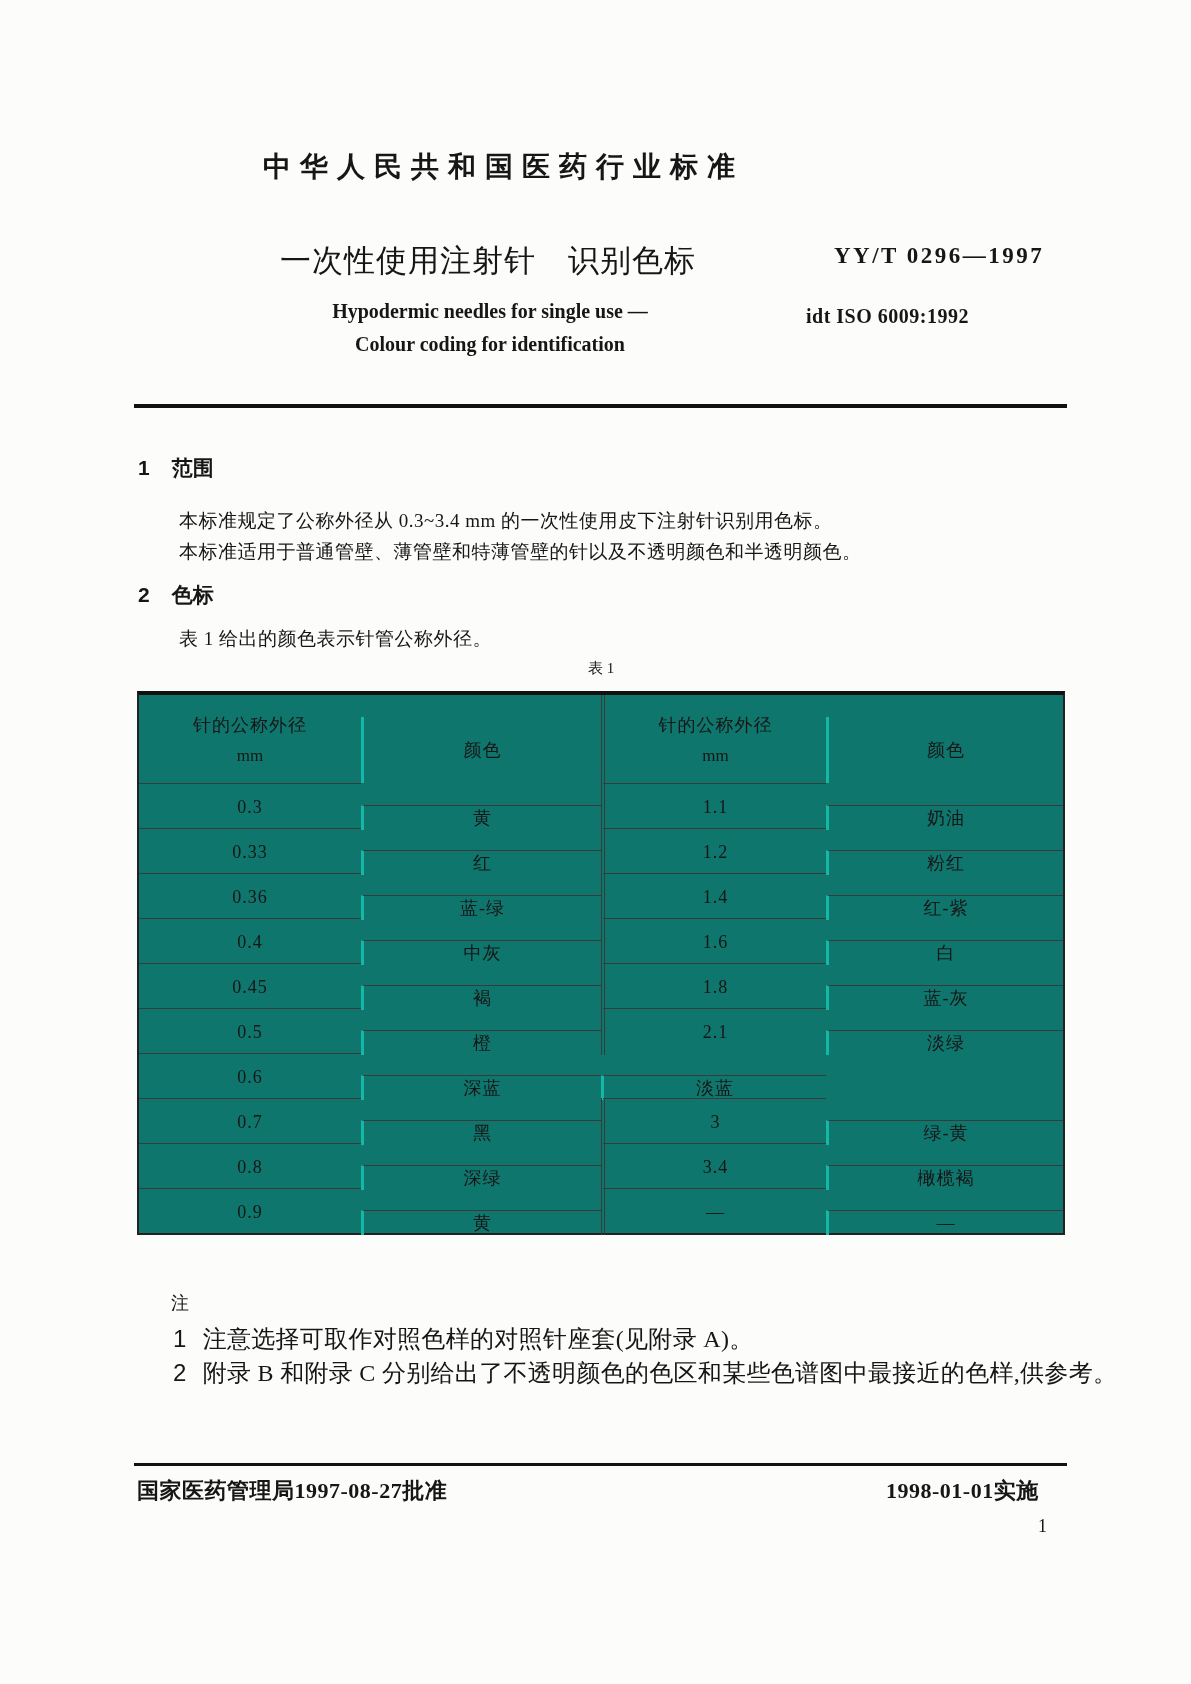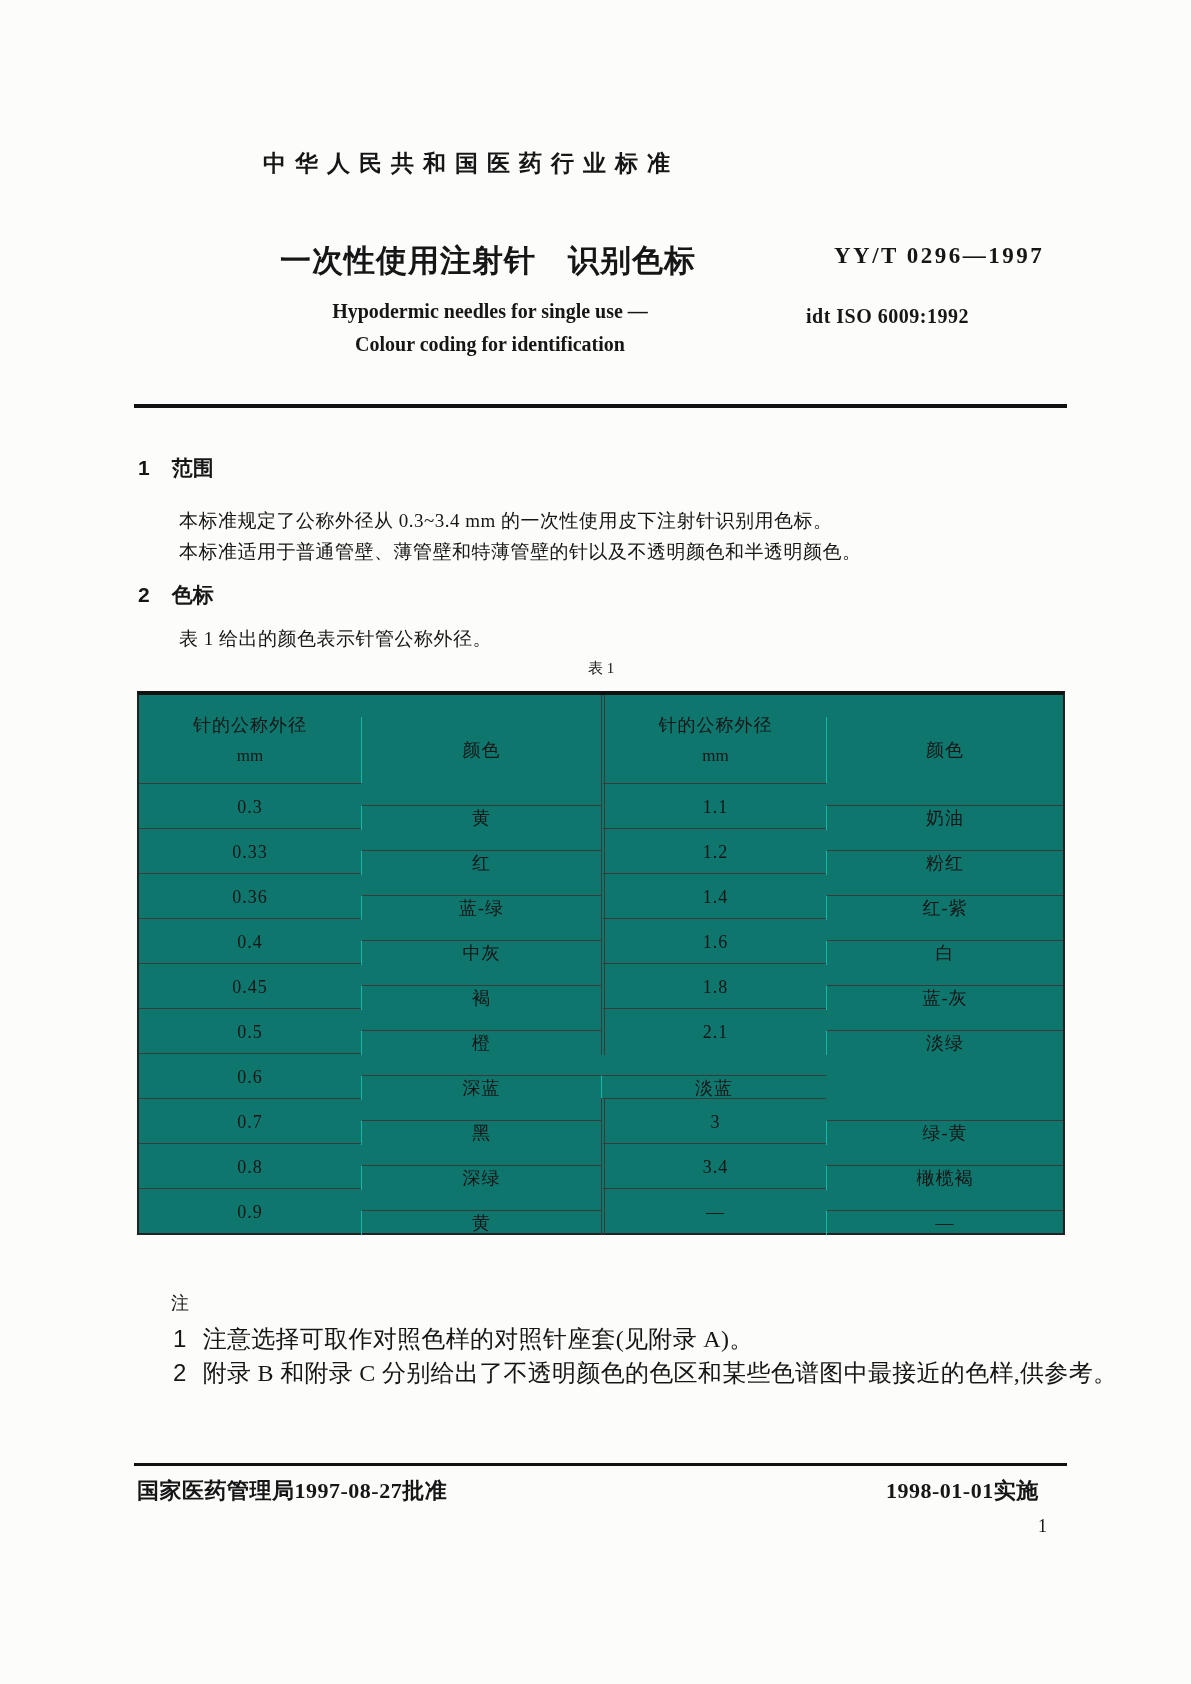--- a/index.html
+++ b/index.html
@@ -9,25 +9,25 @@
     margin:0 auto;
     background:#fcfcfa;
     color:#161616;
     font-family:"Liberation Serif","DejaVu Serif",serif;
     overflow:hidden;
   }
   .abs{position:absolute;white-space:nowrap;}
 
   .std-header{
     left:263px;top:148px;
-    font-size:23px;font-weight:700;letter-spacing:9px;
+    font-size:28px;font-weight:700;letter-spacing:9px;
   }
   .title-cn{
     left:280px;top:240px;
-    font-size:31px;font-weight:700;letter-spacing:1px;
+    font-size:31px;font-weight:400;letter-spacing:1px;
   }
   .std-num{
     left:834px;top:243px;
     font-size:23px;font-weight:700;letter-spacing:2.5px;
   }
   .idt{
     left:806px;top:271px;
     font-size:20px;font-weight:700;letter-spacing:0.5px;margin-top:34px;
   }
   .eng{
@@ -61,21 +61,21 @@
     border:2px solid #222;border-top:4px solid #111;
     background:#0f766e;
   }
   .trow{display:grid;grid-template-columns:222px 240px 225px 237px;height:45px;}
   .trow.hrow{height:88px;}
   .cell{
     display:flex;flex-direction:column;align-items:center;justify-content:center;
     font-size:18px;border-top:1px solid #3a3a3a;letter-spacing:1px;
   }
   .hrow .cell{border-top:none;}
-  .cell.c1,.cell.c3{border-left:1px solid #14b8a6;margin-top:22px;}
+  .cell.c1,.cell.c3{border-left:3px solid #14b8a6;margin-top:22px;}
   .cell.c2{border-left:4px double #3a3a3a;}
   .hdr-line2{margin-top:9px;font-size:17px;letter-spacing:0;}
 
   .note-label{left:171px;top:1291px;font-size:18px;}
   .note{font-size:24px;letter-spacing:0.3px;}
   .note .nnum{display:inline-block;margin-right:16px;font-family:"Liberation Sans","DejaVu Sans",sans-serif;}
   .note1{left:173px;top:1323px;}
   .note2{left:173px;top:1357px;}
 
   .footer-left{left:137px;top:1476px;font-size:22px;font-weight:700;letter-spacing:0.5px;}

